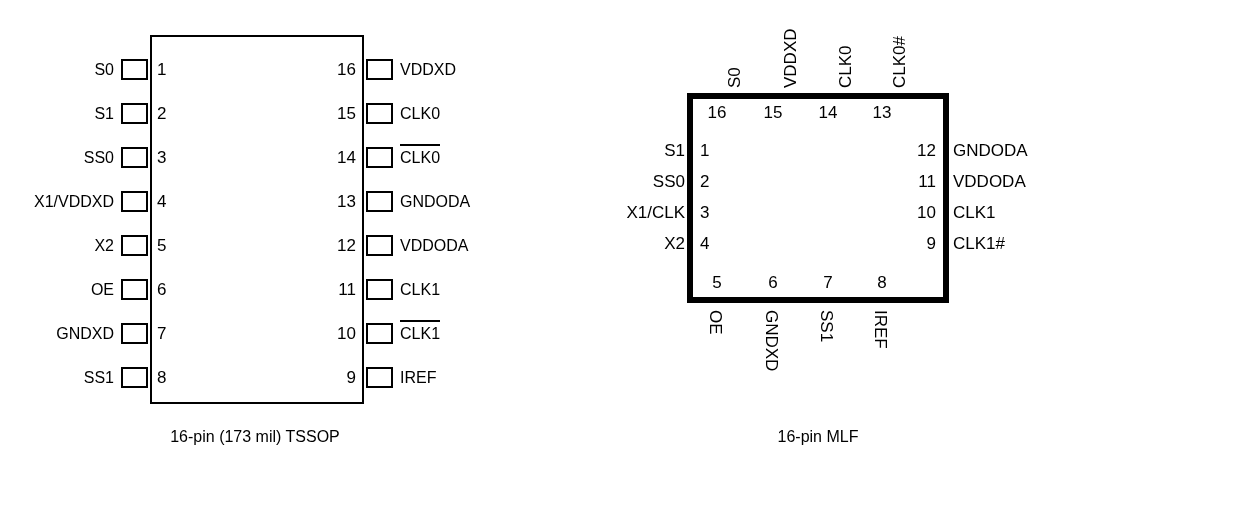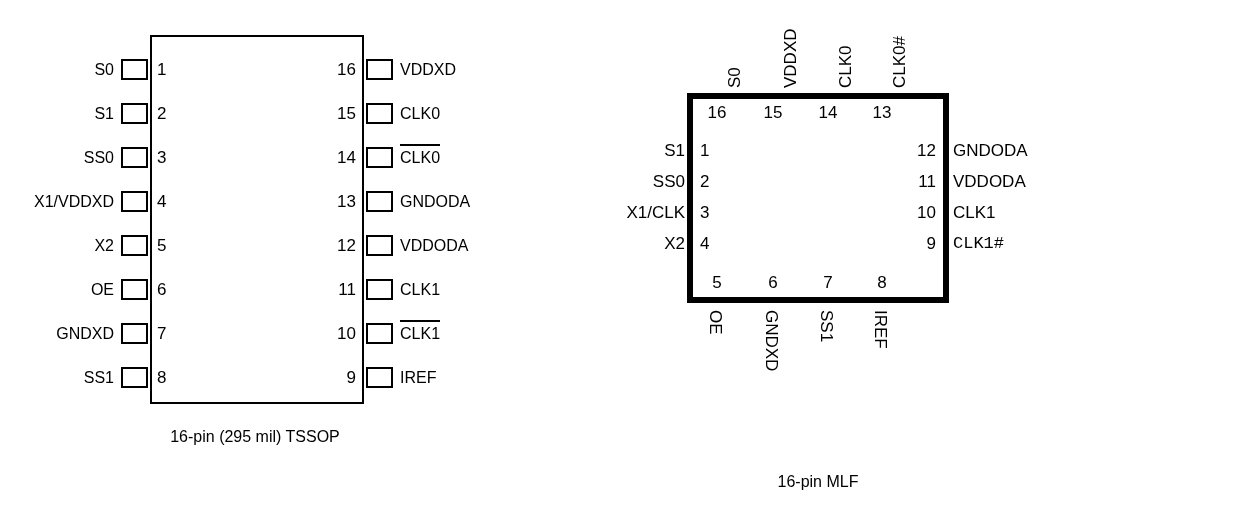--- a/index.html
+++ b/index.html
@@ -206,21 +206,21 @@
       <div class="pin-num right" style="top: 279px;">11</div>
       <div class="pin-label right" style="top: 279px;">CLK1</div>
       <div class="pin-stub right" style="top: 323px;"></div>
       <div class="pin-num right" style="top: 323px;">10</div>
       <div class="pin-label right" style="top: 323px;"><span class="ovl">CLK1</span></div>
       <div class="pin-stub right" style="top: 367px;"></div>
       <div class="pin-num right" style="top: 367px;">9</div>
       <div class="pin-label right" style="top: 367px;">IREF</div>
     </div>
 
-  <div class="pkg-caption" id="tssop-caption" style="left: 100px; top: 428px; width: 310px;">16-pin (295 mil) TSSOP</div>
+  <div class="pkg-caption" id="tssop-caption" style="left: 100px; top: 428px; width: 310px;">16-pin (173 mil) TSSOP</div>
 </div>
 
 <div id="mlf-package">
 
   <div id="mlf-body"></div>
 
 
   <div id="mlf-top-col">
       <div class="mlf-num" style="left: 142px; top: 103px;">16</div>
       <div class="mlf-vlabel top" style="left: 165px; top: 88px;">S0</div>
@@ -242,27 +242,27 @@
       <div class="mlf-label side-left" style="top: 234px;">X2</div>
     </div>
   <div id="mlf-right-col">
       <div class="mlf-num side-right" style="top: 141px;">12</div>
       <div class="mlf-label side-right" style="top: 141px;">GNDODA</div>
       <div class="mlf-num side-right" style="top: 172px;">11</div>
       <div class="mlf-label side-right" style="top: 172px;">VDDODA</div>
       <div class="mlf-num side-right" style="top: 203px;">10</div>
       <div class="mlf-label side-right" style="top: 203px;">CLK1</div>
       <div class="mlf-num side-right" style="top: 234px;">9</div>
-      <div class="mlf-label side-right" style="top: 234px; font-family: Liberation Mono, monospace;">CLK1#</div>
+      <div class="mlf-label side-right" style="top: 234px;">CLK1#</div>
     </div>
   <div id="mlf-bottom-col">
       <div class="mlf-num" style="left: 142px; top: 273px;">5</div>
       <div class="mlf-vlabel bottom" style="left: 165px; top: 310px; transform: rotate(90deg); transform-origin: 0px 0px;">OE</div>
       <div class="mlf-num" style="left: 198px; top: 273px;">6</div>
       <div class="mlf-vlabel bottom" style="left: 221px; top: 310px; transform: rotate(90deg); transform-origin: 0px 0px;">GNDXD</div>
       <div class="mlf-num" style="left: 253px; top: 273px;">7</div>
       <div class="mlf-vlabel bottom" style="left: 276px; top: 310px; transform: rotate(90deg); transform-origin: 0px 0px;">SS1</div>
       <div class="mlf-num" style="left: 307px; top: 273px;">8</div>
       <div class="mlf-vlabel bottom" style="left: 330px; top: 310px; transform: rotate(90deg); transform-origin: 0px 0px;">IREF</div>
     </div>
 
-  <div class="pkg-caption" id="mlf-caption" style="left: 130px; top: 428px; width: 256px; margin-top: 45px;">16-pin MLF</div>
+  <div class="pkg-caption" id="mlf-caption" style="left: 130px; top: 428px; width: 256px;">16-pin MLF</div>
 </div>
 
 </body></html>

